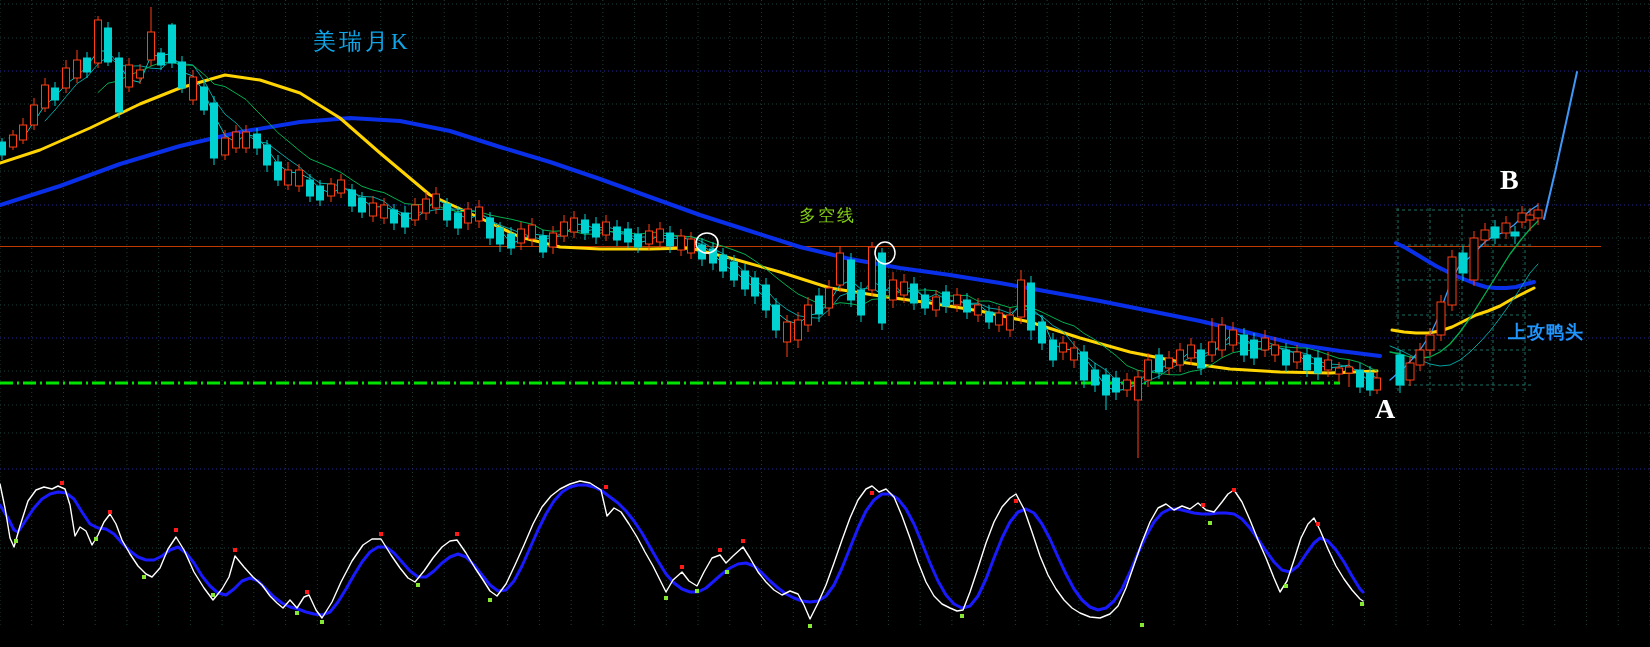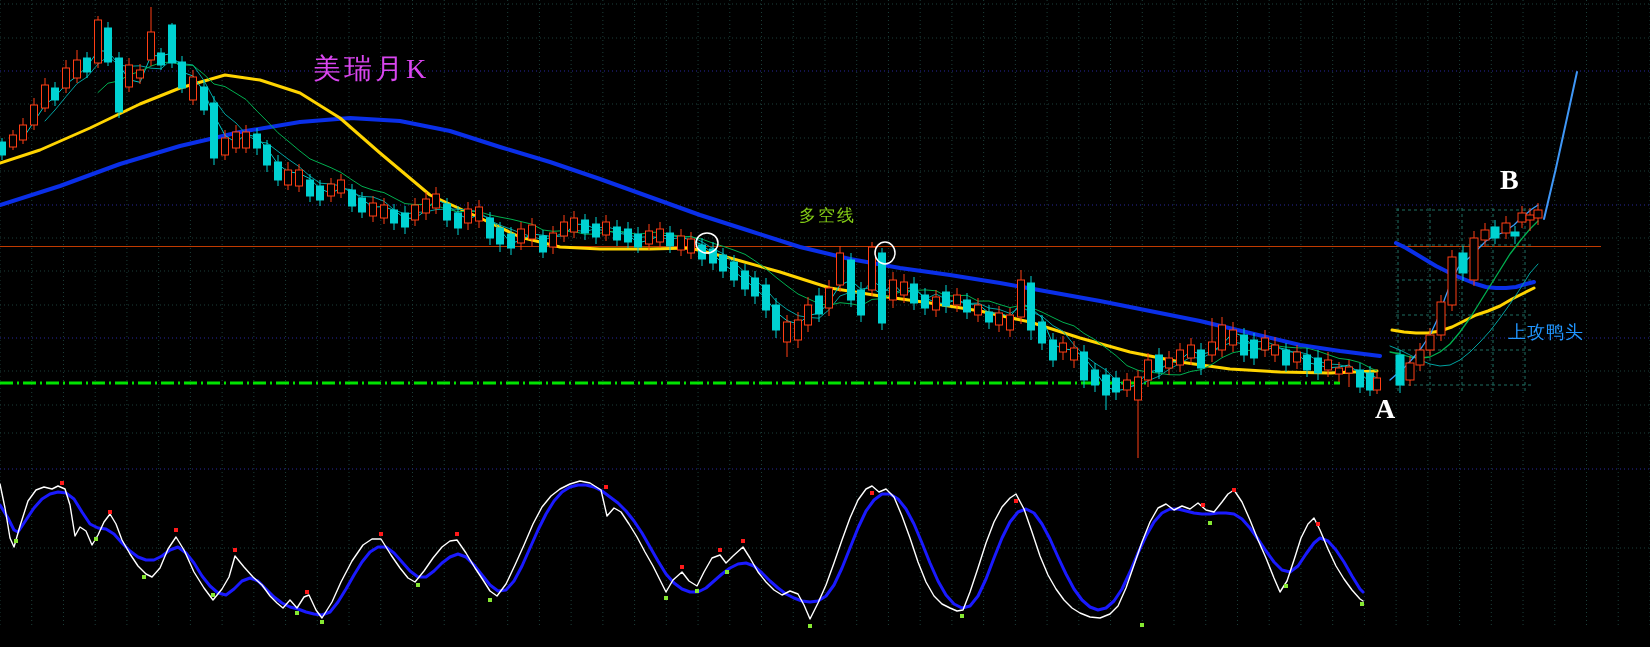--- a/index.html
+++ b/index.html
@@ -1,21 +1,21 @@
 <!DOCTYPE html>
 <html><head>
 <meta charset="utf-8">
 <style>
   html,body{margin:0;padding:0;background:#000;}
   .stage{position:relative;width:1650px;height:647px;background:#000;overflow:hidden;}
   svg{position:absolute;left:0;top:0;}
   .lbl{position:absolute;white-space:nowrap;font-family:"Liberation Serif","DejaVu Serif",serif;}
-  .lbl-title{left:313px;top:26px;color:#d946ef;font-size:28px;letter-spacing:3px;margin-top:24px;}
+  .lbl-title{left:313px;top:26px;color:#0ea5e9;font-size:23px;letter-spacing:3px;}
   .lbl-duokong{left:799px;top:204px;color:#84cc16;font-size:17px;letter-spacing:2px;}
-  .lbl-yatou{left:1508px;top:320px;color:#2196ff;font-size:18px;font-weight:normal;letter-spacing:1px;}
+  .lbl-yatou{left:1508px;top:320px;color:#2196ff;font-size:18px;font-weight:bold;letter-spacing:1px;}
   .lbl-b{left:1500px;top:164px;color:#ffffff;font-size:28px;font-weight:bold;}
   .lbl-a{left:1375px;top:393px;color:#ffffff;font-size:28px;font-weight:bold;}
 </style>
 </head>
 <body>
 
 <div class="stage">
   <svg id="chart-svg" width="1650" height="647" viewBox="0 0 1650 647">
       <g>
         <line x1="0" y1="0" x2="0" y2="626" stroke="#1c3f3a" stroke-width="1" stroke-dasharray="1 3"></line>

